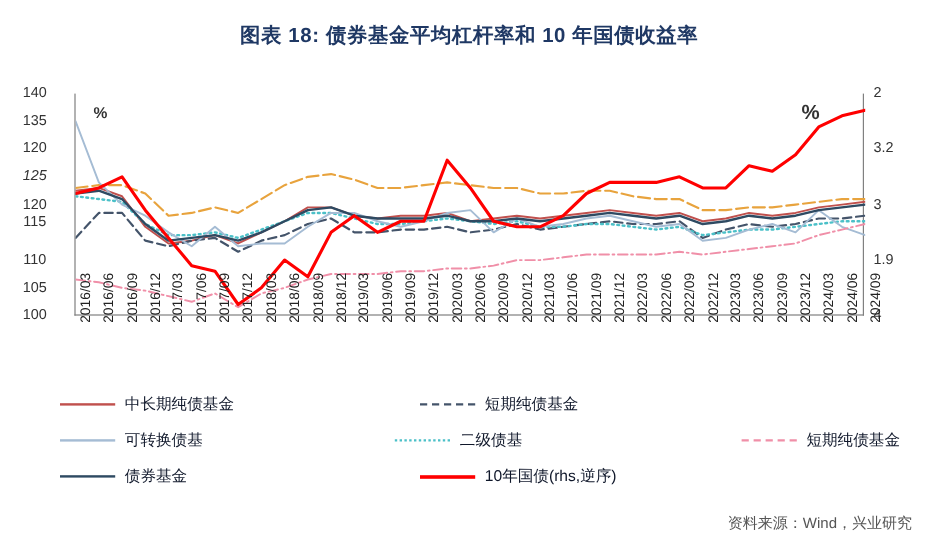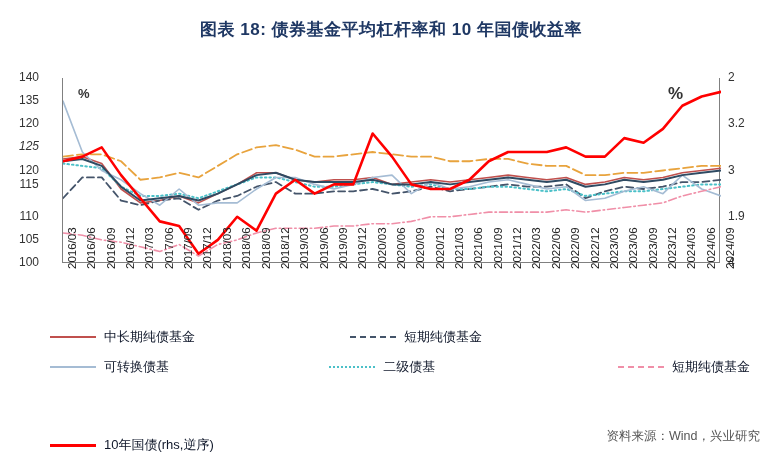--- a/index.html
+++ b/index.html
@@ -162,21 +162,27 @@
           <span class="legend-label">二级债基</span>
         </div>
         <div class="legend-item" style="width: auto;">
           <span class="legend-key">
             <i style="border-top: 2px dashed rgb(240, 143, 168);"></i>
           </span>
           <span class="legend-label">短期纯债基金</span>
         </div>
       </div>
     <div class="legend-row" id="legend-row-2">
-        <div class="legend-item" style="width: 290px; margin-top: 48px;">
+        <div class="legend-item" style="width: 300px;">
+          <span class="legend-key">
+            <i style="border-top: 2px solid rgb(46, 74, 98);"></i>
+          </span>
+          <span class="legend-label">债券基金</span>
+        </div>
+        <div class="legend-item" style="width: 290px;">
           <span class="legend-key">
             <i style="border-top: 3px solid rgb(255, 0, 0);"></i>
           </span>
           <span class="legend-label">10年国债(rhs,逆序)</span>
         </div>
       </div>
   </div>
 
   <div class="source">资料来源：Wind，兴业研究</div>
 </div>

